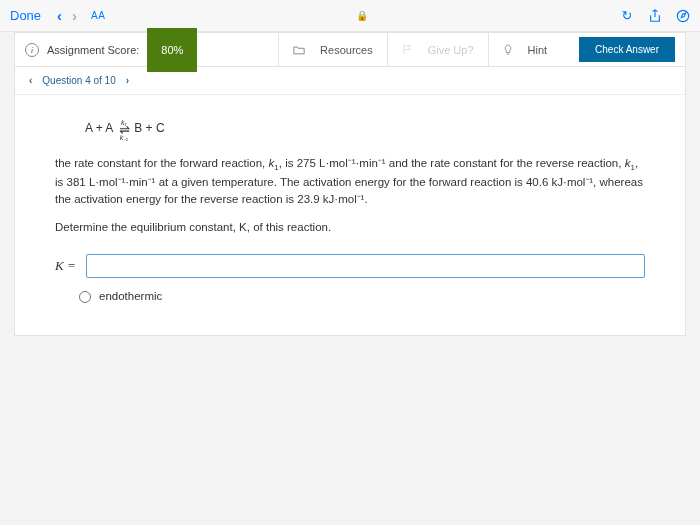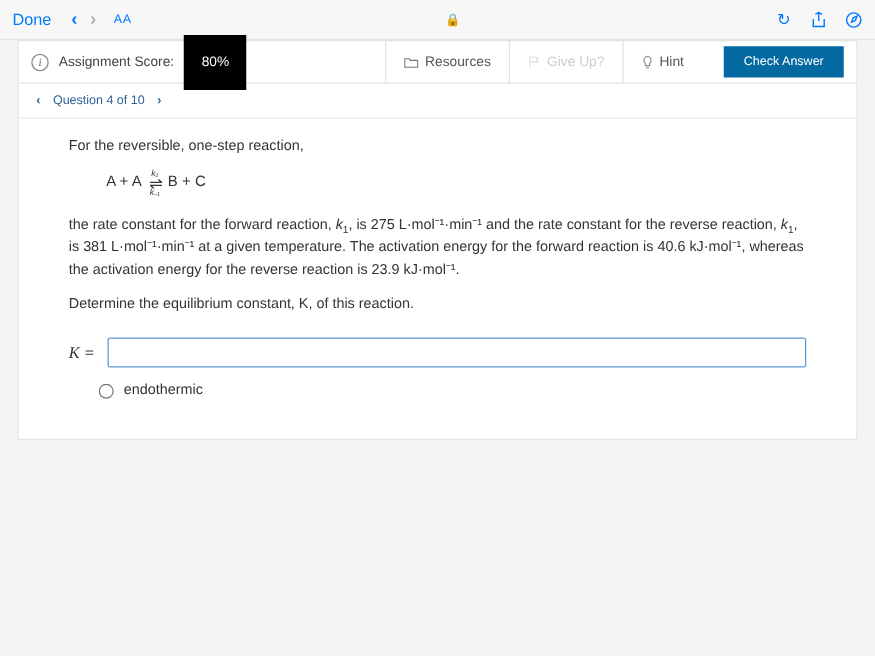--- a/index.html
+++ b/index.html
@@ -12,24 +12,24 @@
 .bb-aa{font-size:10px;font-variant:small-caps;letter-spacing:.5px;margin-left:4px}
 .bb-url{flex:1;text-align:center;color:#555;font-size:12px;display:flex;align-items:center;justify-content:center;gap:4px}
 .bb-lock{font-size:10px}
 .bb-right{display:flex;gap:14px;align-items:center;color:#007aff}
 .bb-icon{width:14px;height:14px;display:flex;align-items:center;justify-content:center}
 .page{background:#fff;margin:0 14px;border:1px solid #e3e3e3}
 .toolbar{height:34px;border-bottom:1px solid #e3e3e3;display:flex;align-items:center;padding:0 10px;gap:10px;font-size:11px;color:#444}
 .tb-left{display:flex;align-items:center;gap:8px}
 .info-icon{width:14px;height:14px;border:1px solid #888;border-radius:50%;display:flex;align-items:center;justify-content:center;font-size:9px;font-style:italic;font-family:Georgia,serif;color:#666}
 .score-label{font-weight:400}
-.score-badge{background:#000000;color:#fff;padding:16px 14px;font-size:11px}
+.score-badge{background:#4d7c0f;color:#fff;padding:16px 14px;font-size:11px}
 .tb-spacer{flex:1}
 .tb-group{display:flex;align-items:center;height:34px}
-.tb-item{padding:0 14px;height:34px;display:flex;align-items:center;gap:5px;border-left:1px solid #e3e3e3;color:#555;font-size:11px}
+.tb-item{padding:0 14px;height:34px;display:flex;align-items:center;gap:15px;border-left:1px solid #e3e3e3;color:#555;font-size:11px}
 .tb-item.dis{color:#ccc}
 .tb-folder,.tb-bulb{width:12px;height:10px}
 .check-btn{background:#0369a1;color:#fff;border:none;padding:7px 16px;font-size:10px;margin-left:8px;cursor:pointer}
 .qnav{height:28px;display:flex;align-items:center;padding:0 14px;gap:10px;font-size:10px;color:#2a6496;border-bottom:1px solid #eee}
 .qnav-chev{font-weight:600;cursor:pointer}
 .content{padding:14px 40px 20px;font-size:11.5px;color:#333;font-family:Georgia,'Times New Roman',serif;line-height:1.5}
 .content p{margin-bottom:10px}
 .eqn{margin:10px 0 14px 30px;font-family:'Times New Roman',serif;font-size:12px;display:flex;align-items:flex-start;gap:6px}
 .eqarrow{display:inline-flex;flex-direction:column;align-items:center;font-size:7px;line-height:1}
 .eqarrow .arr{font-size:13px;line-height:.6;letter-spacing:-2px}
@@ -104,21 +104,20 @@
     <button class="check-btn">Check Answer</button>
   </div>
 
   <div class="qnav">
     <span class="qnav-chev">‹</span>
     <span>Question 4 of 10</span>
     <span class="qnav-chev">›</span>
   </div>
 
   <div class="content">
-    <p>For the reversible, one-step reaction,</p>
     <div class="eqn">
       <span>A + A</span>
       <span class="eqarrow">
         <span class="ksub">k₁</span>
         <span class="arr">⇌</span>
         <span class="ksub">k₋₁</span>
       </span>
       <span>B + C</span>
     </div>
     <p class="qtext">

